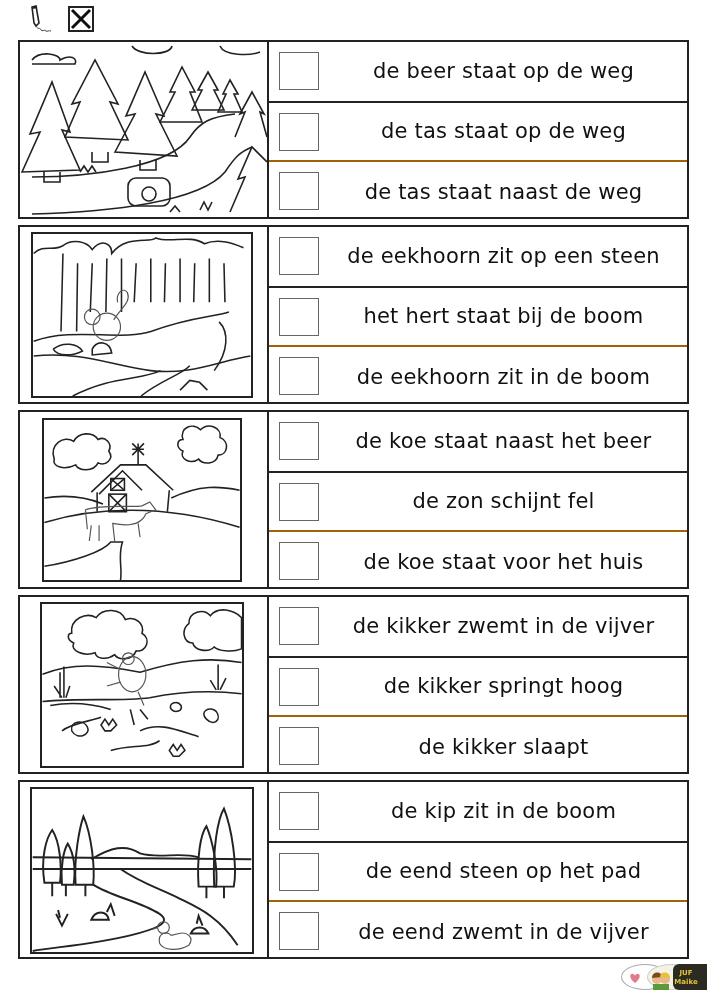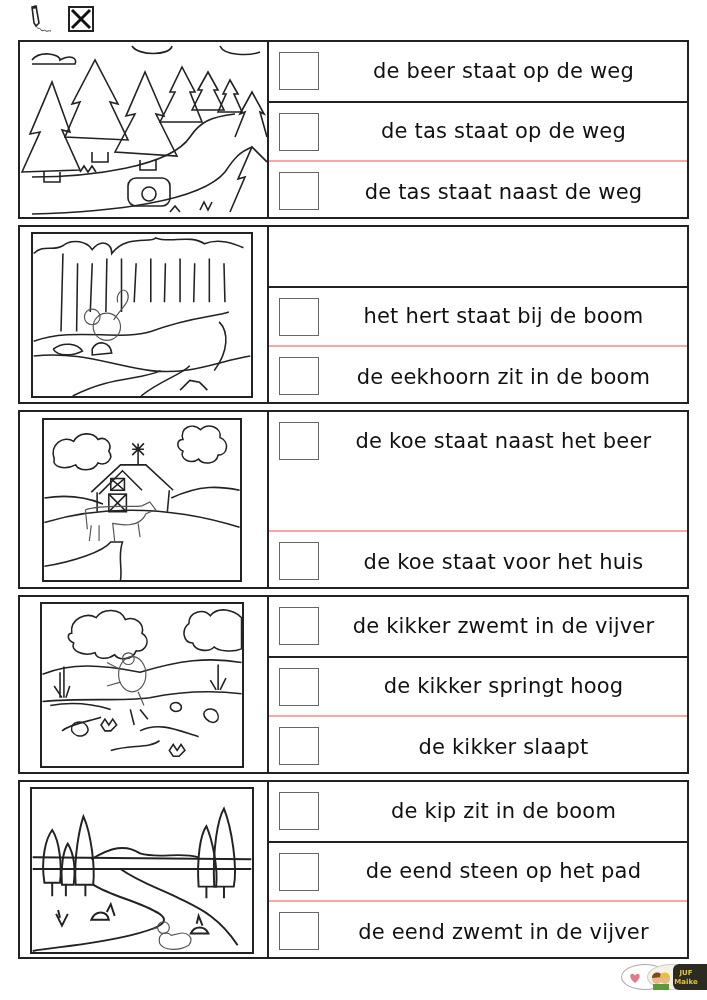--- a/index.html
+++ b/index.html
@@ -9,21 +9,21 @@
   .pencil { position:absolute; left:26px; top:4px; width:28px; height:30px; }
   .xbox { position:absolute; left:68px; top:6px; width:26px; height:26px; border:2px solid #222; box-sizing:border-box; }
   .block { position:absolute; left:18px; width:671px; height:179px; border:2px solid #222; box-sizing:border-box; }
   .pic-cell { position:absolute; left:0; top:0; width:247px; height:175px; border-right:2px solid #222; }
   .pic { position:absolute; border:2px solid #222; box-sizing:border-box; background:#fff; overflow:hidden; }
   .pic svg { width:100%; height:100%; display:block; }
   .rows { position:absolute; left:249px; top:0; right:0; bottom:0; }
   .row { position:absolute; left:0; right:0; height:58px; box-sizing:border-box; }
   .row.r1 { top:0; }
   .row.r2 { top:59px; border-top:2px solid #222; }
-  .row.r3 { top:118px; border-top:2px solid #fca5a5; height:61px; }
+  .row.r3 { top:118px; border-top:2px solid #a16207; height:61px; }
   .cb { position:absolute; left:10px; top:10px; width:40px; height:38px; border:1.5px solid #666; box-sizing:border-box; background:#fff; }
   .txt { position:absolute; left:55px; right:4px; top:0; bottom:0; display:flex; align-items:center; justify-content:center;
          font-family:"DejaVu Sans", sans-serif; font-size:21px; letter-spacing:0.2px; white-space:nowrap; color:#111; }
   .logos { position:absolute; right:8px; bottom:6px; width:78px; height:30px; }
   .logo { position:absolute; top:0; width:48px; height:26px; border-radius:50%; box-sizing:border-box; }
 </style>
 </head>
 <body>
 
 <div class="topbar">
@@ -105,20 +105,24 @@
         </g>
         <g fill="none" stroke="#555" stroke-width="1.2">
           <ellipse cx="75" cy="95" rx="14" ry="14"></ellipse>
           <circle cx="60" cy="85" r="8"></circle>
           <path d="M82 88 C90 75 100 70 96 60 C92 54 84 60 86 70"></path>
         </g>
       </svg>
     </div>
   </div>
   <div class="rows">
+    <div class="row r1">
+      <div class="cb"></div>
+      <div class="txt">de eekhoorn zit op een steen</div>
+    </div>
     <div class="row r2">
       <div class="cb"></div>
       <div class="txt">het hert staat bij de boom</div>
     </div>
     <div class="row r3">
       <div class="cb"></div>
       <div class="txt">de eekhoorn zit in de boom</div>
     </div>
   </div>
 </div>
@@ -147,20 +151,24 @@
           <path d="M42 92 C60 86 90 90 100 88 L108 84 L114 92 L104 96 C98 110 80 108 70 106 L72 124 M48 108 L46 124 M56 108 L56 124 M96 106 L98 120"></path>
           <path d="M42 92 L44 112"></path>
         </g>
       </svg>
     </div>
   </div>
   <div class="rows">
     <div class="row r1">
       <div class="cb"></div>
       <div class="txt">de koe staat naast het beer</div>
+    </div>
+    <div class="row r2">
+      <div class="cb"></div>
+      <div class="txt">de zon schijnt fel</div>
     </div>
     <div class="row r3">
       <div class="cb"></div>
       <div class="txt">de koe staat voor het huis</div>
     </div>
   </div>
 </div>
 
 <div class="block" style="top:595px;">
   <div class="pic-cell">

